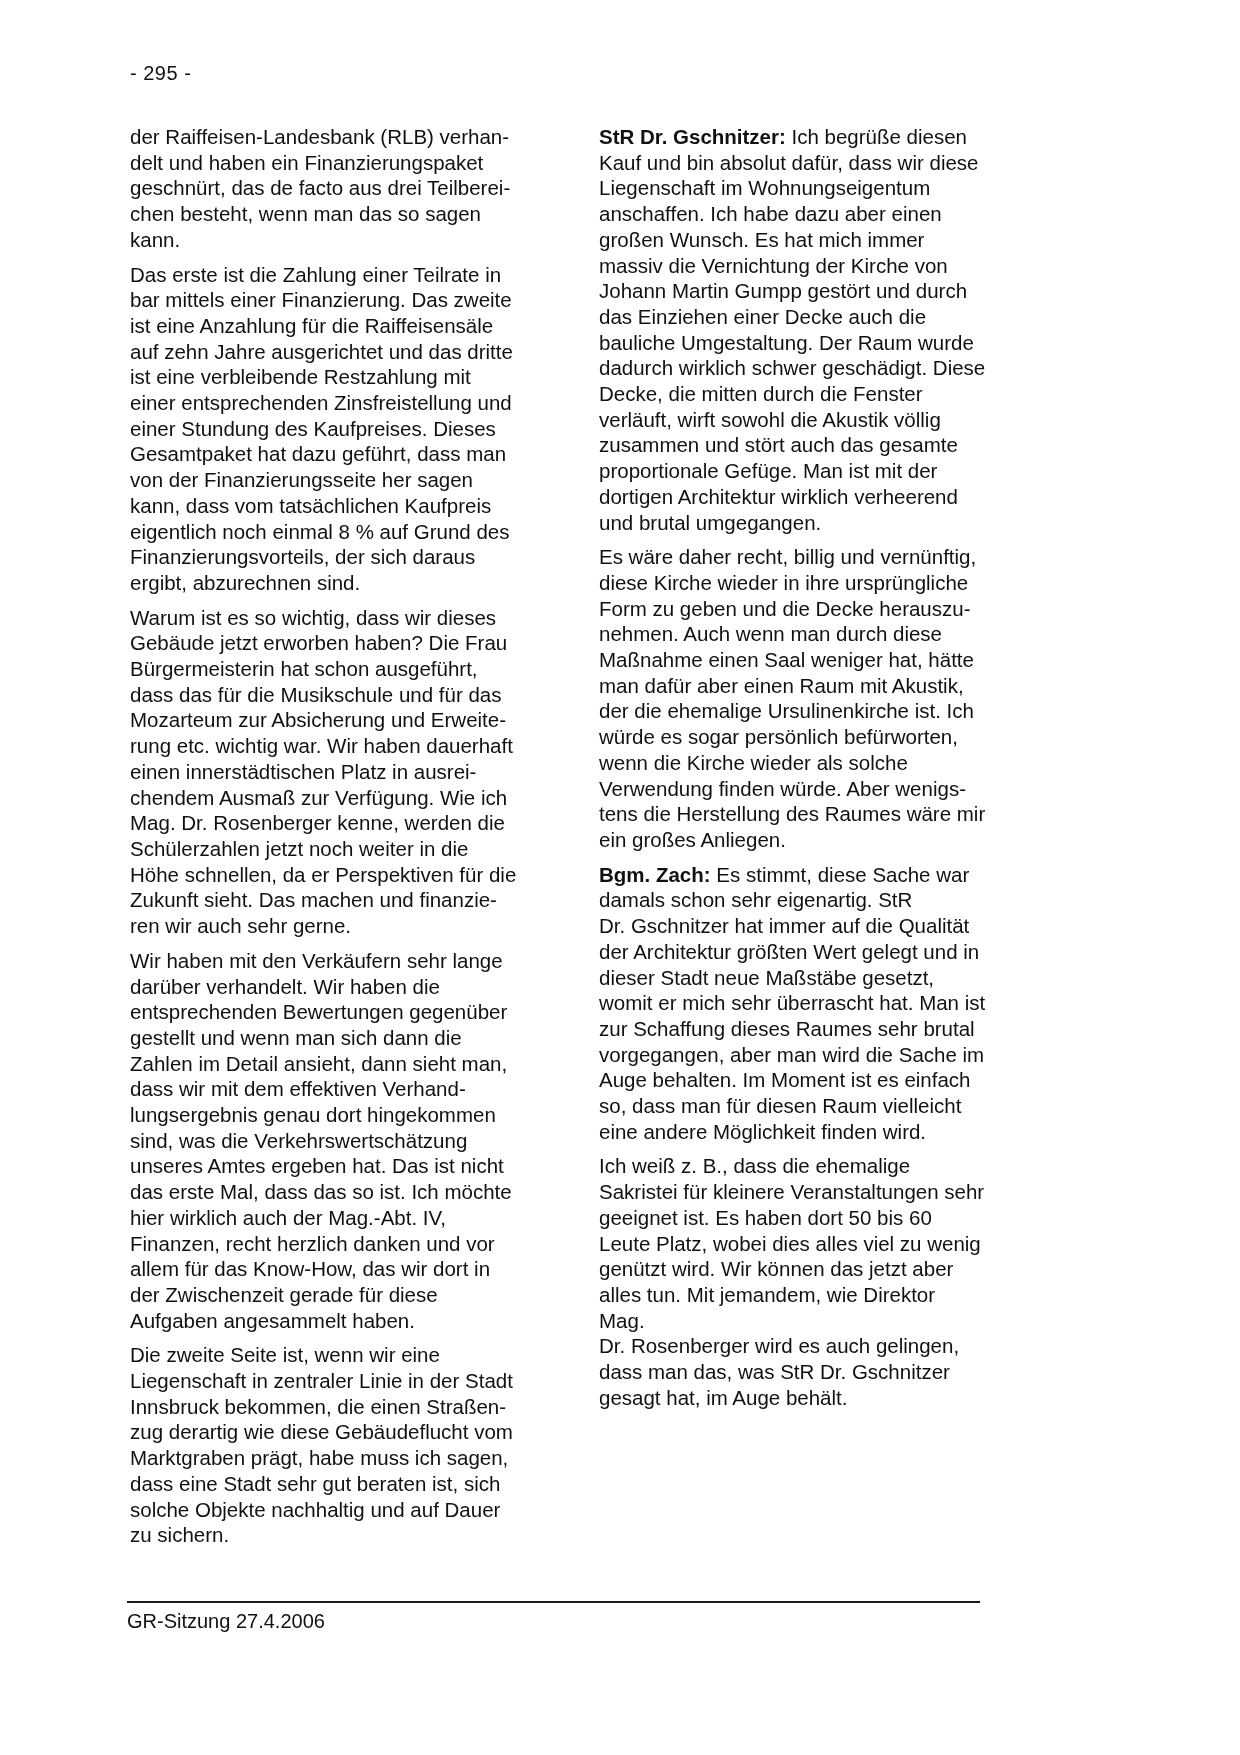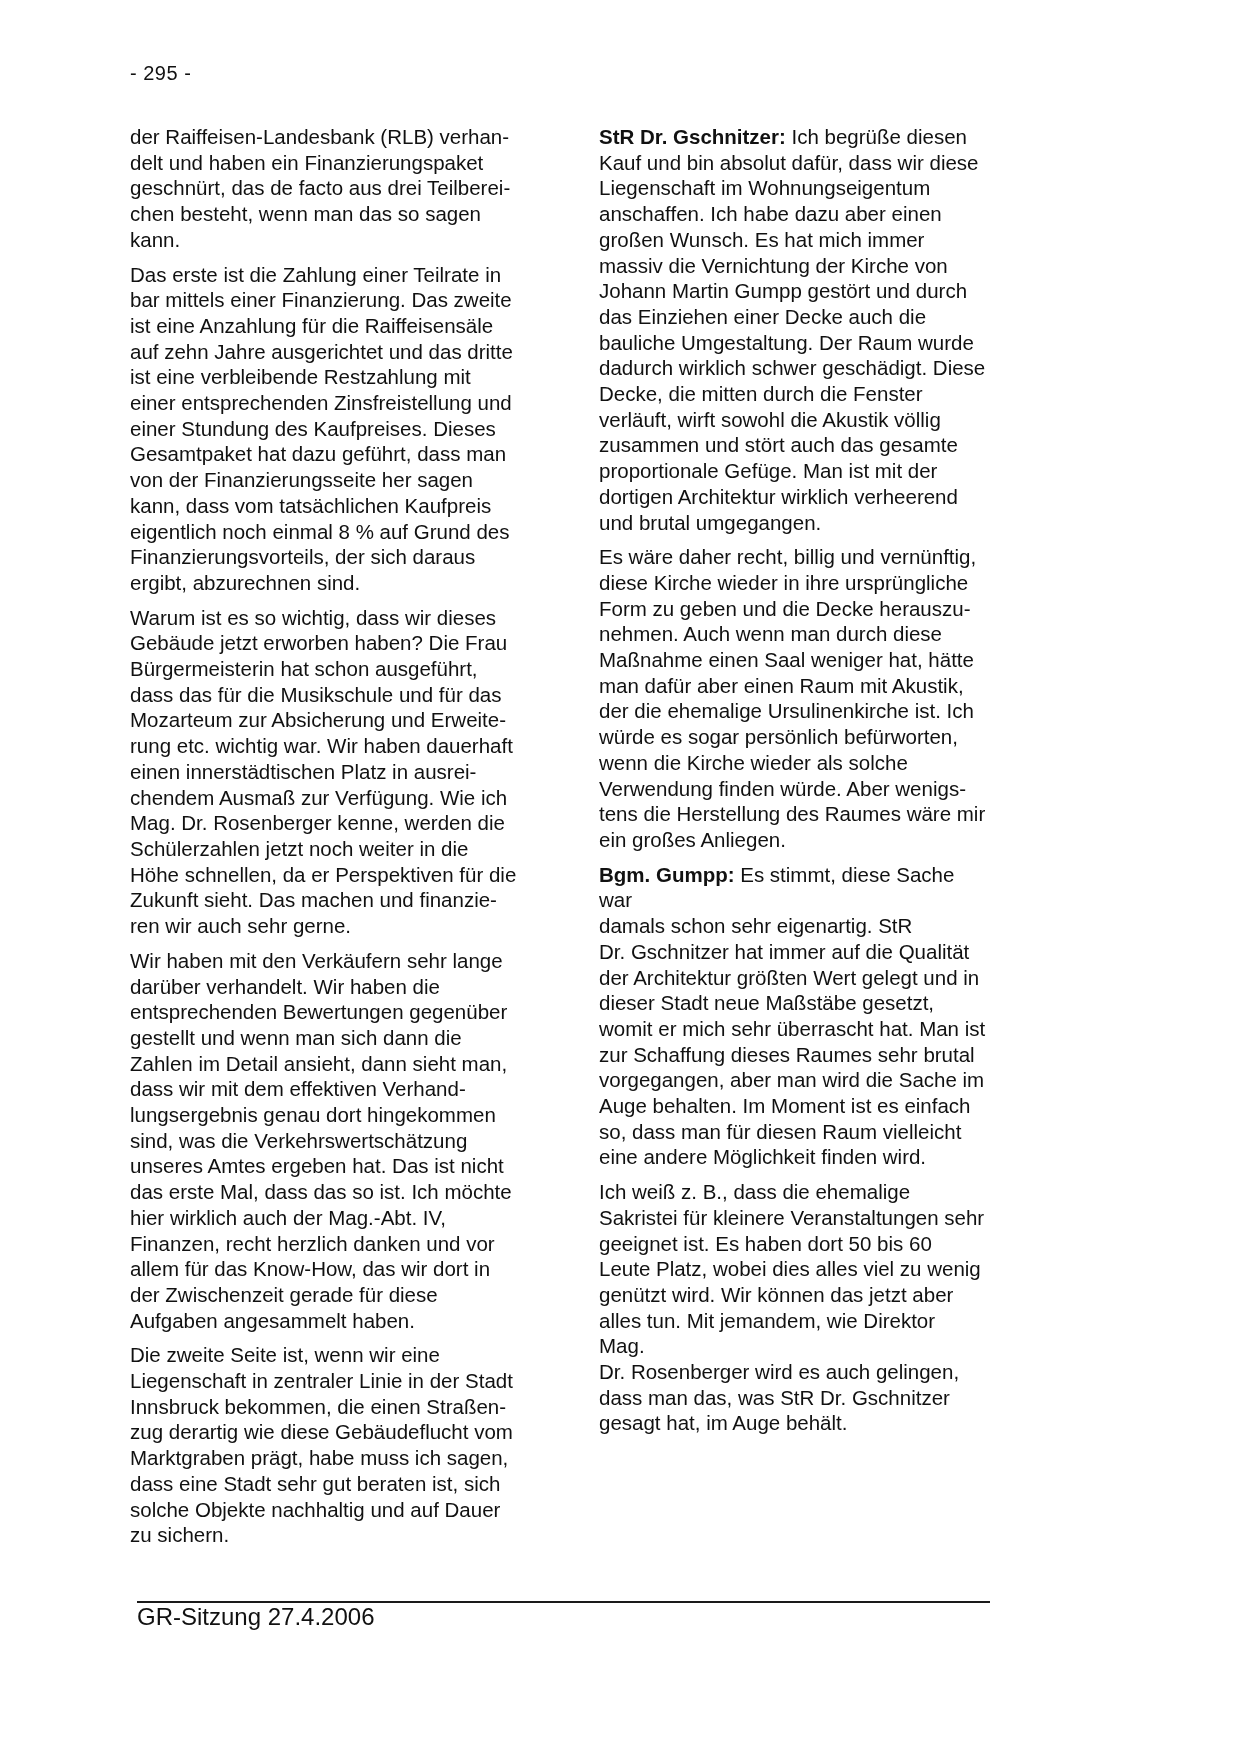--- a/index.html
+++ b/index.html
@@ -42,24 +42,25 @@
     margin: 0 0 9px 0;
     white-space: pre-line;
   }
   .para b {
     font-weight: bold;
     margin-top: 35px;
   }
   .footer {
     position: absolute;
     top: 1601px;
-    left: 137px;
+    left: 127px;
     width: 853px;
     border-top: 2px solid #1a1a1a;
-    font-size: 24px;
+    padding-top: 7px;
+    font-size: 20px;
   }
 </style>
 </head>
 <body>
 
 <div>
   <div class="page-number">- 295 -</div>
 
   <div class="content">
     <div class="col" id="left-col">
@@ -140,21 +141,21 @@
 Form zu geben und die Decke herauszu-
 nehmen. Auch wenn man durch diese
 Maßnahme einen Saal weniger hat, hätte
 man dafür aber einen Raum mit Akustik,
 der die ehemalige Ursulinenkirche ist. Ich
 würde es sogar persönlich befürworten,
 wenn die Kirche wieder als solche
 Verwendung finden würde. Aber wenigs-
 tens die Herstellung des Raumes wäre mir
 ein großes Anliegen.</span></p>
-        <p class="para"><b>Bgm. Gumpp:</b> <span>Es stimmt, diese Sache war
+        <p class="para"><b>Bgm. Zach:</b> <span>Es stimmt, diese Sache war
 damals schon sehr eigenartig. StR
 Dr. Gschnitzer hat immer auf die Qualität
 der Architektur größten Wert gelegt und in
 dieser Stadt neue Maßstäbe gesetzt,
 womit er mich sehr überrascht hat. Man ist
 zur Schaffung dieses Raumes sehr brutal
 vorgegangen, aber man wird die Sache im
 Auge behalten. Im Moment ist es einfach
 so, dass man für diesen Raum vielleicht
 eine andere Möglichkeit finden wird.</span></p>

